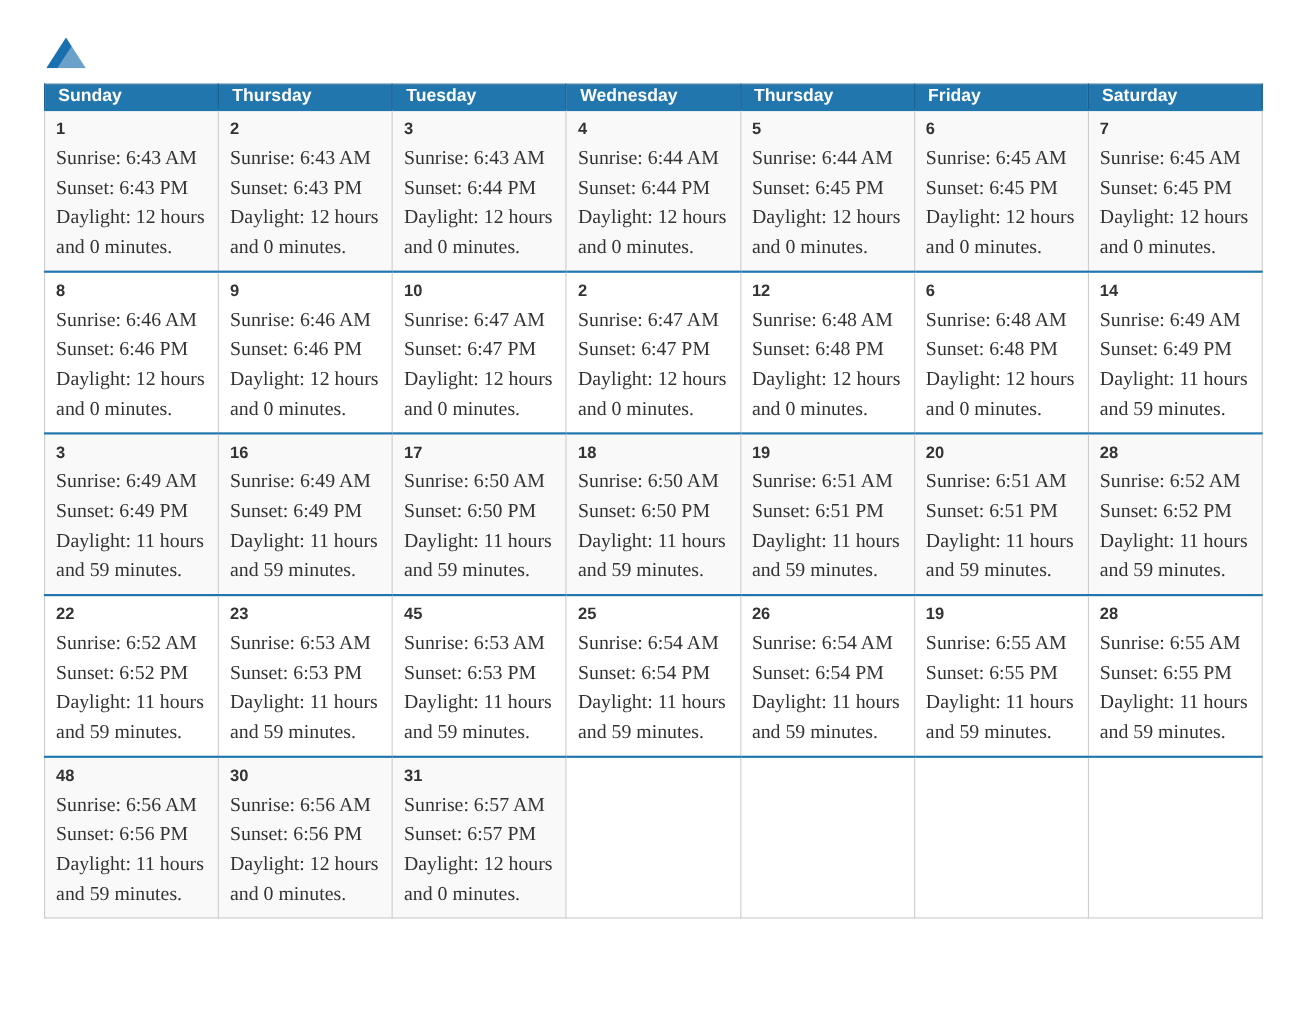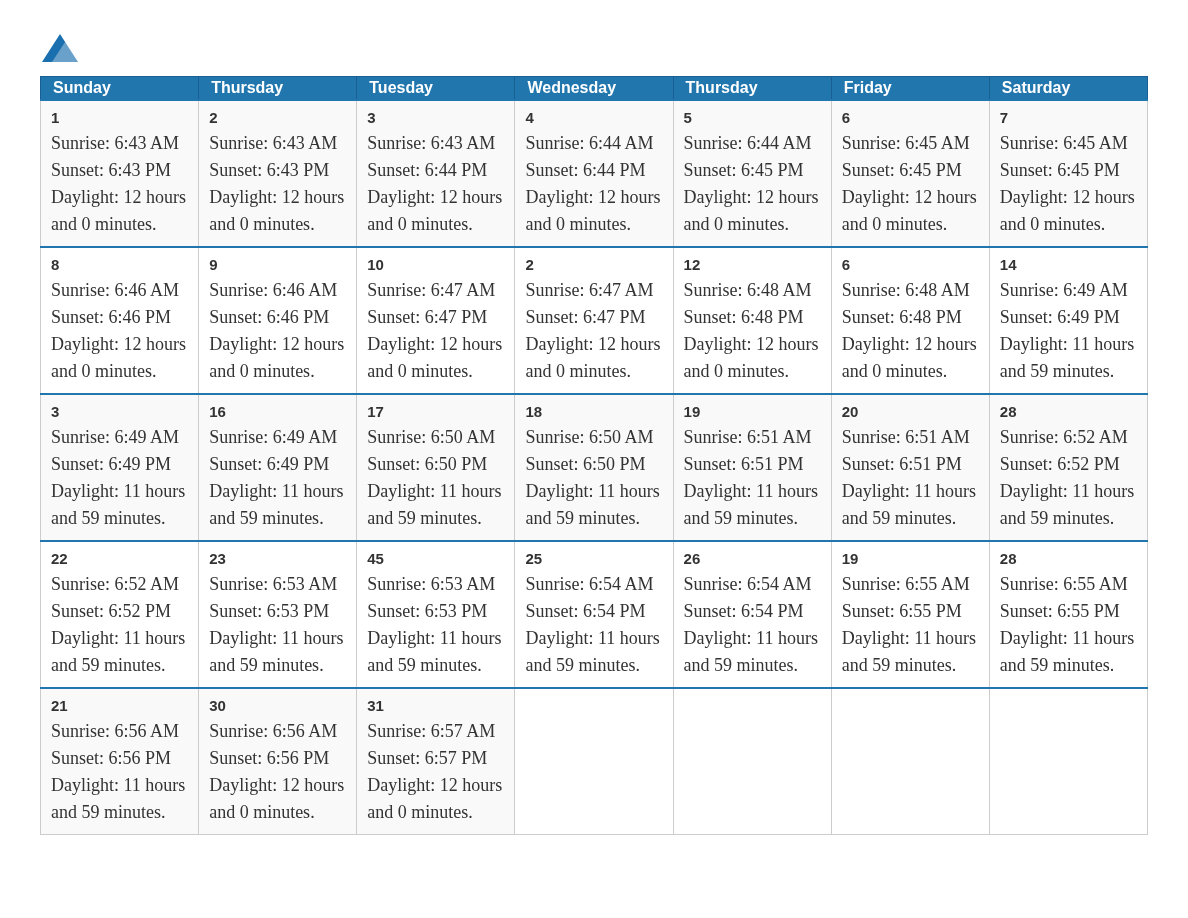--- a/index.html
+++ b/index.html
@@ -179,21 +179,21 @@
         <td><span class="day-num">25</span>
 <span class="day-info">Sunrise: 6:54 AM<br>Sunset: 6:54 PM<br>Daylight: 11 hours and 59 minutes.</span></td>
         <td><span class="day-num">26</span>
 <span class="day-info">Sunrise: 6:54 AM<br>Sunset: 6:54 PM<br>Daylight: 11 hours and 59 minutes.</span></td>
         <td><span class="day-num">19</span>
 <span class="day-info">Sunrise: 6:55 AM<br>Sunset: 6:55 PM<br>Daylight: 11 hours and 59 minutes.</span></td>
         <td><span class="day-num">28</span>
 <span class="day-info">Sunrise: 6:55 AM<br>Sunset: 6:55 PM<br>Daylight: 11 hours and 59 minutes.</span></td>
       </tr>
       <tr class="week-row">
-        <td><span class="day-num">21</span>
+        <td><span class="day-num">48</span>
 <span class="day-info">Sunrise: 6:56 AM<br>Sunset: 6:56 PM<br>Daylight: 11 hours and 59 minutes.</span></td>
         <td><span class="day-num">30</span>
 <span class="day-info">Sunrise: 6:56 AM<br>Sunset: 6:56 PM<br>Daylight: 12 hours and 0 minutes.</span></td>
         <td><span class="day-num">31</span>
 <span class="day-info">Sunrise: 6:57 AM<br>Sunset: 6:57 PM<br>Daylight: 12 hours and 0 minutes.</span></td>
         <td class="empty-cell"></td>
         <td class="empty-cell"></td>
         <td class="empty-cell"></td>
         <td class="empty-cell"></td>
       </tr>

